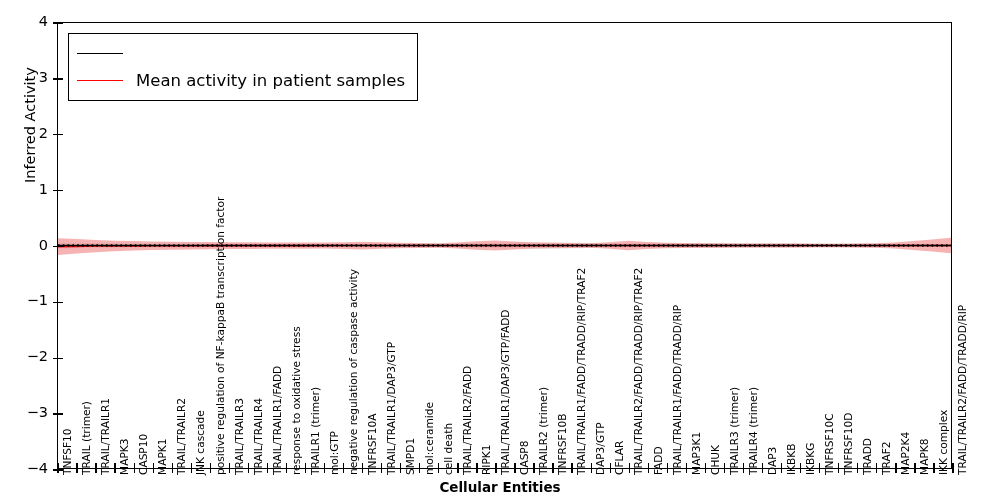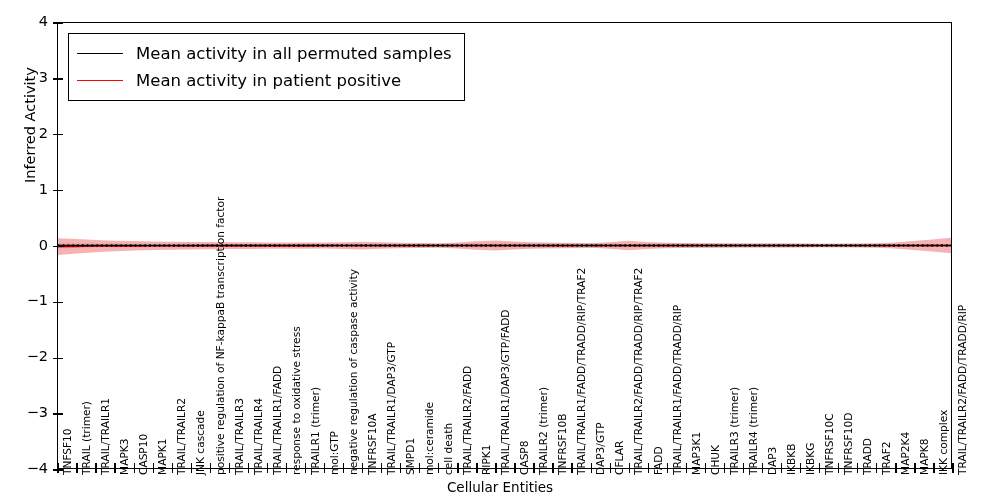--- a/index.html
+++ b/index.html
@@ -33,21 +33,21 @@
   
   .xtickmark{position:absolute;bottom:-5px;width:1.3px;height:5px;background:#000;}
   .xtickmark-in{position:absolute;bottom:0px;width:1.3px;height:5px;background:#000;}
   .xlab{
     position:absolute;top:452px;
     transform:rotate(-90deg);transform-origin:left top;
     font-size:10.6px;color:#000;white-space:nowrap;line-height:1;
   }
   #xlabel{
     position:absolute;left:0;top:479px;width:1000px;text-align:center;
-    font-size:13.5px;color:#000;
+    font-size:13.5px;color:#000;font-weight:bold;
   }
 
   
   #legend{
     position:absolute;left:10px;top:10px;
     border:1.2px solid #000;background:#fff;
     padding:6px 12px 6px 8px;
   }
   .legrow{display:flex;align-items:center;height:27px;}
   .legline{width:46px;height:0;border-top:1.6px solid #000;margin-right:13px;}
@@ -246,23 +246,22 @@
         <div class="xlab" style="left: 823.03px;">TRAF2</div>
         <div class="xlab" style="left: 842.072px;">MAP2K4</div>
         <div class="xlab" style="left: 861.115px;">MAPK8</div>
         <div class="xlab" style="left: 880.157px;">IKK complex</div>
         <div class="xlab" style="left: 899.2px;">TRAIL/TRAILR2/FADD/TRADD/RIP</div>
       </div>
 
     <div id="legend">
       <div class="legrow">
         <span class="legline"></span>
-        <span class="legtext">Mean activity in all permuted samples</span>
       </div>
       <div class="legrow">
         <span class="legline red"></span>
-        <span class="legtext">Mean activity in patient positive</span>
+        <span class="legtext">Mean activity in patient samples</span>
       </div>
     </div>
   </div>
 
   <div id="xlabel">Cellular Entities</div>
 </div>
 
 </body></html>

